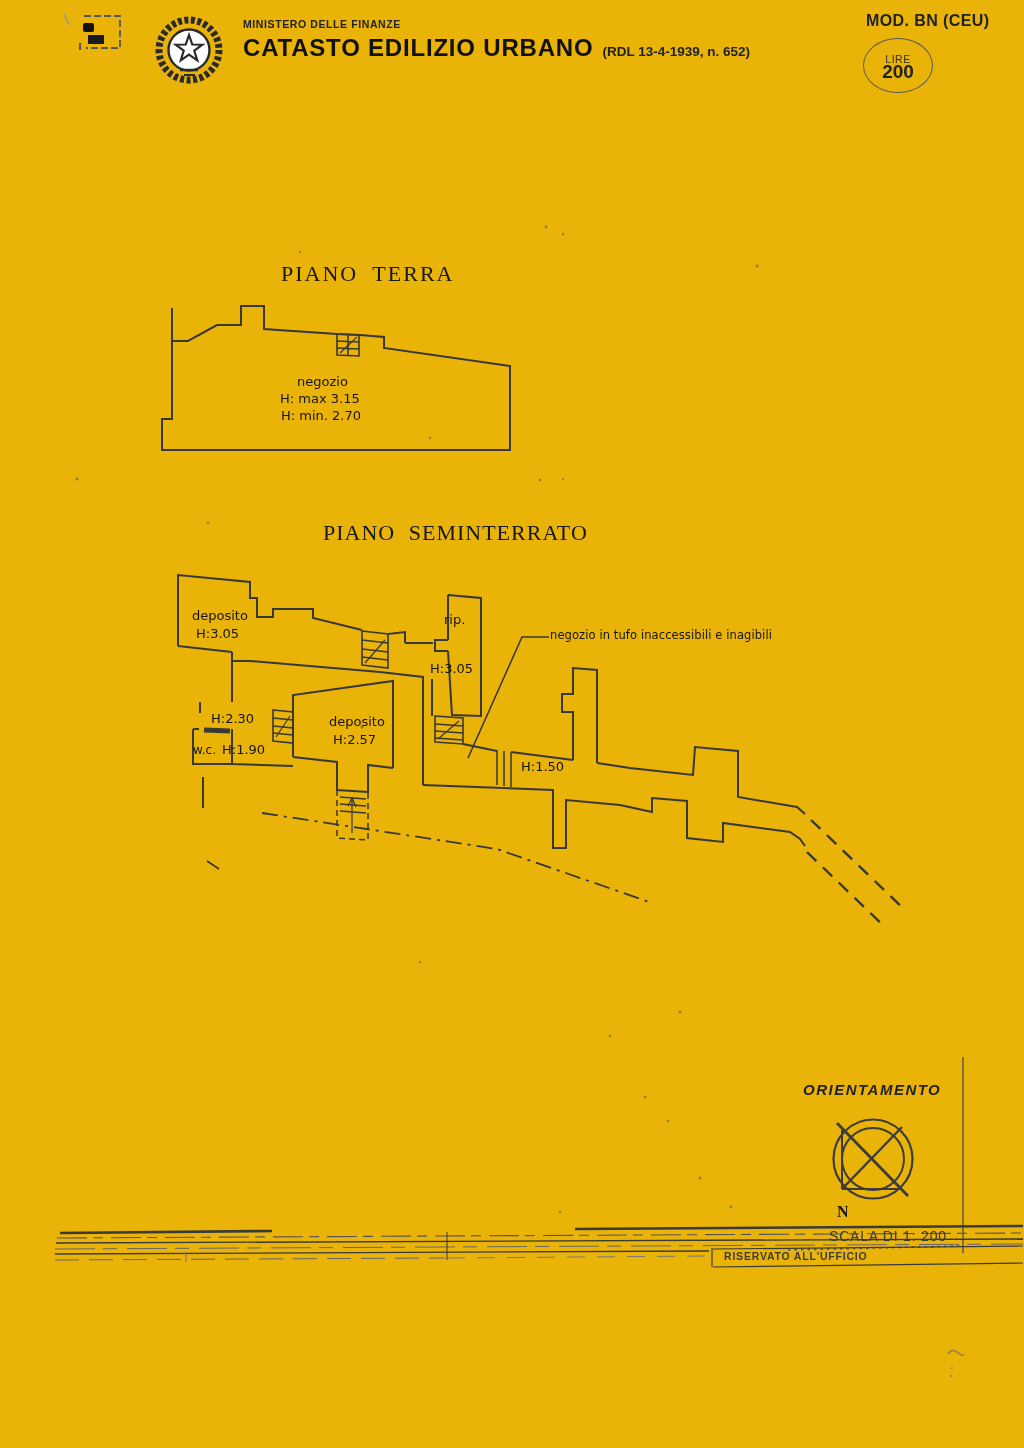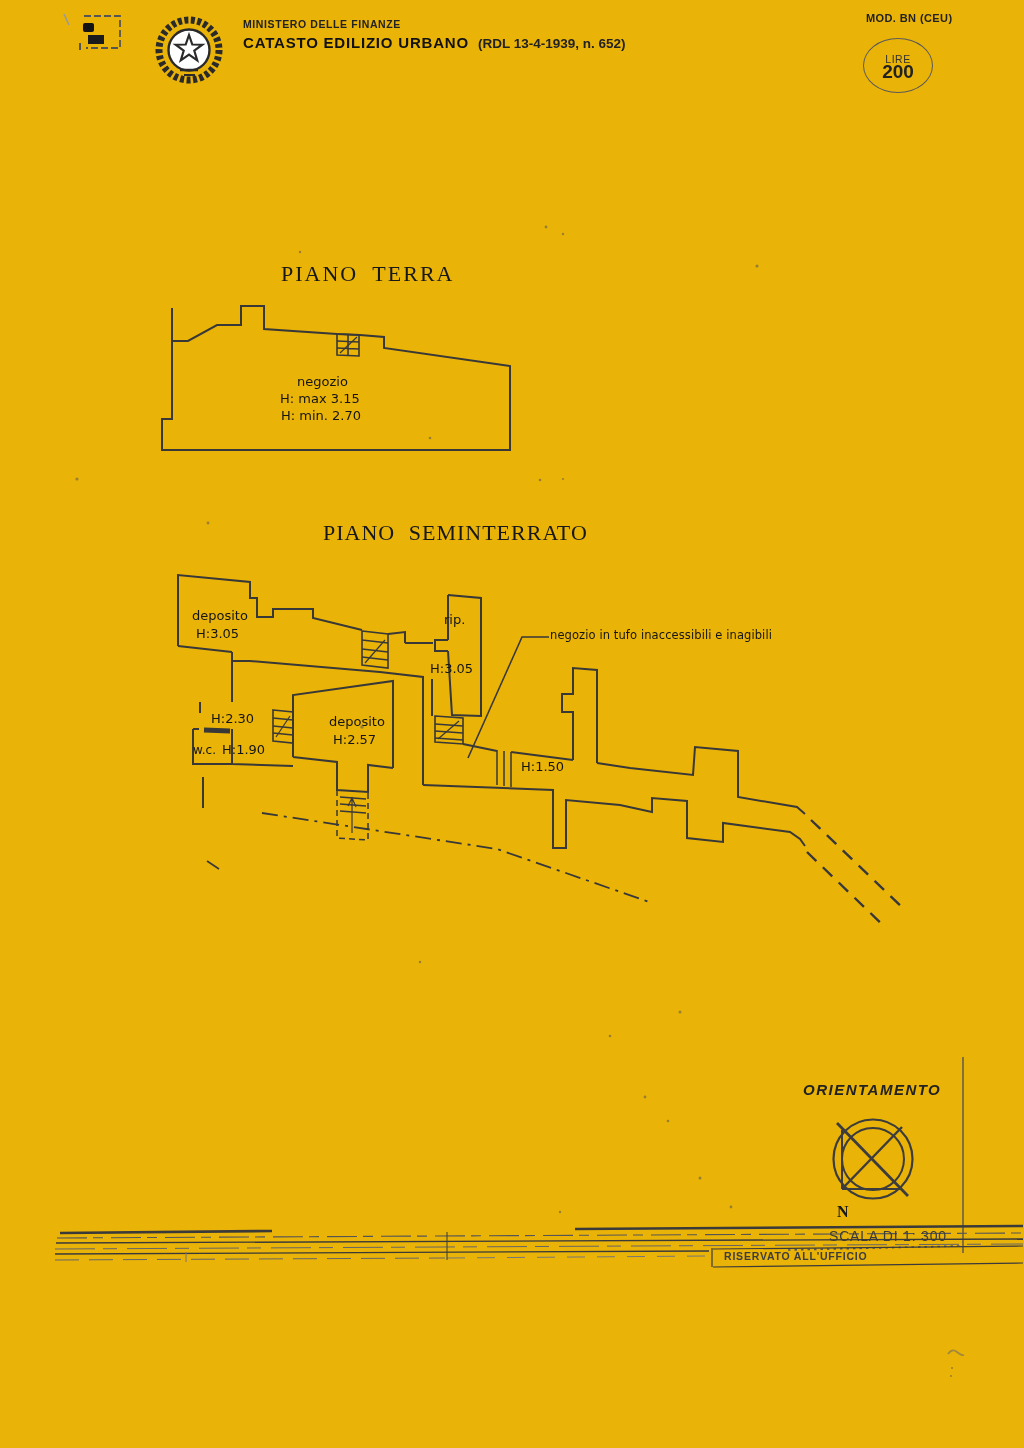--- a/index.html
+++ b/index.html
@@ -12,23 +12,23 @@
   .lbl { position:absolute; white-space:nowrap; color:#151515;
          font-family:"DejaVu Sans", sans-serif; font-size:13px; font-weight:400; }
   .plan-title {
     position:absolute; font-family:"Liberation Serif", serif; font-weight:400;
     font-size:22px; letter-spacing:2px; word-spacing:7px; color:#181818; white-space:nowrap;
   }
   .hdr-block { position:absolute; left:243px; top:18px; }
   .hdr-ministry { font-size:10.5px; font-weight:700; letter-spacing:0.6px; color:#222; }
   .hdr-dept { font-size:14px; font-weight:700; letter-spacing:0.4px; color:#1c1c1c; margin-top:3px; }
   .hdr-titlerow { display:flex; align-items:baseline; gap:9px; margin-top:4px; }
-  .hdr-cat { font-size:15px; font-weight:700; letter-spacing:0.8px; color:#111; }
+  .hdr-cat { font-size:24px; font-weight:700; letter-spacing:0.8px; color:#111; }
   .hdr-law { font-size:13.5px; font-weight:600; color:#222; }
-  .hdr-mod { position:absolute; left:866px; top:12px; font-size:11px; font-weight:700; color:#222; letter-spacing:0.4px; }
+  .hdr-mod { position:absolute; left:866px; top:12px; font-size:16px; font-weight:700; color:#222; letter-spacing:0.4px; }
   .stamp {
     position:absolute; left:863px; top:38px; width:68px; height:53px;
     border:1.6px solid #5a5a5a; border-radius:50%;
     display:flex; flex-direction:column; align-items:center; justify-content:center;
   }
   .stamp-cur { font-size:10.5px; color:#333; letter-spacing:0.5px; line-height:12px; }
   .stamp-amt { font-size:19px; font-weight:700; color:#222; line-height:14px; }
   .orient-title { position:absolute; left:803px; top:1081px; font-style:italic; font-weight:600;
     font-size:15px; letter-spacing:1.5px; color:#222; }
   .north { position:absolute; left:837px; top:1203px; font-family:"Liberation Serif",serif;
@@ -209,16 +209,16 @@
   <div class="lbl h-lbl" style="left:211px; top:711px;">H:2.30</div>
   <div class="lbl" style="left:193px; top:743px; font-size:12px;">w.c.</div>
   <div class="lbl h-lbl" style="left:222px; top:742px;">H:1.90</div>
   <div class="lbl" style="left:329px; top:714px;">deposito</div>
   <div class="lbl h-lbl" style="left:333px; top:732px;">H:2.57</div>
   <div class="lbl h-lbl" style="left:521px; top:759px;">H:1.50</div>
   <div class="lbl annotation" style="left:550px; top:628px;">negozio in tufo inaccessibili e inagibili</div>
 
   <div class="orient-title">ORIENTAMENTO</div>
   <div class="north">N</div>
-  <div class="scale">SCALA DI 1: 300</div>
+  <div class="scale">SCALA DI 1: 200</div>
   <div class="reserved">RISERVATO ALL'UFFICIO</div>
 
 </div>
 
 </body></html>

